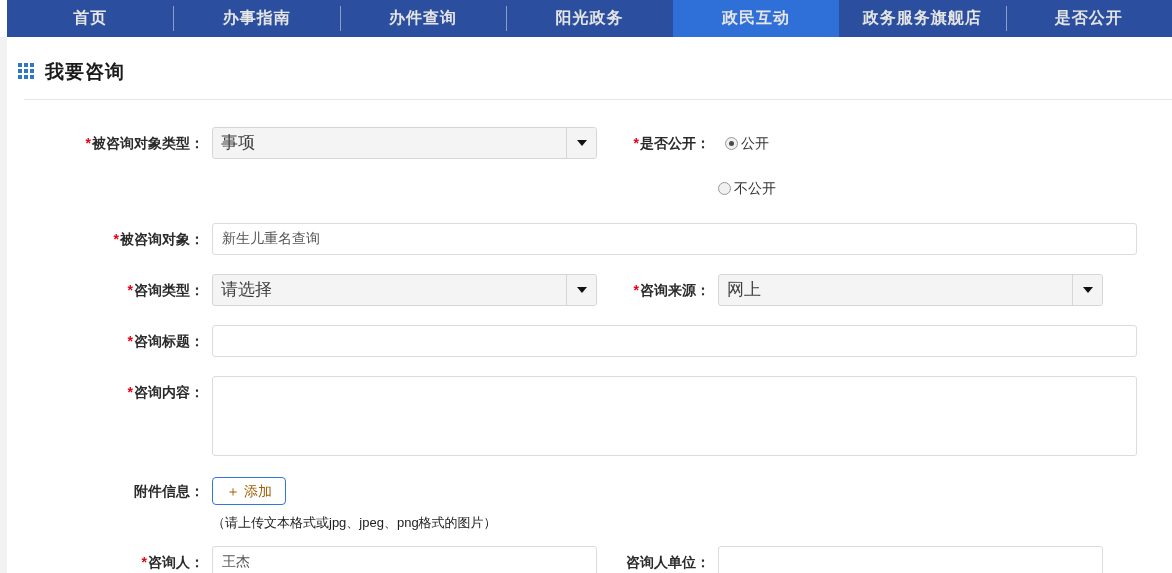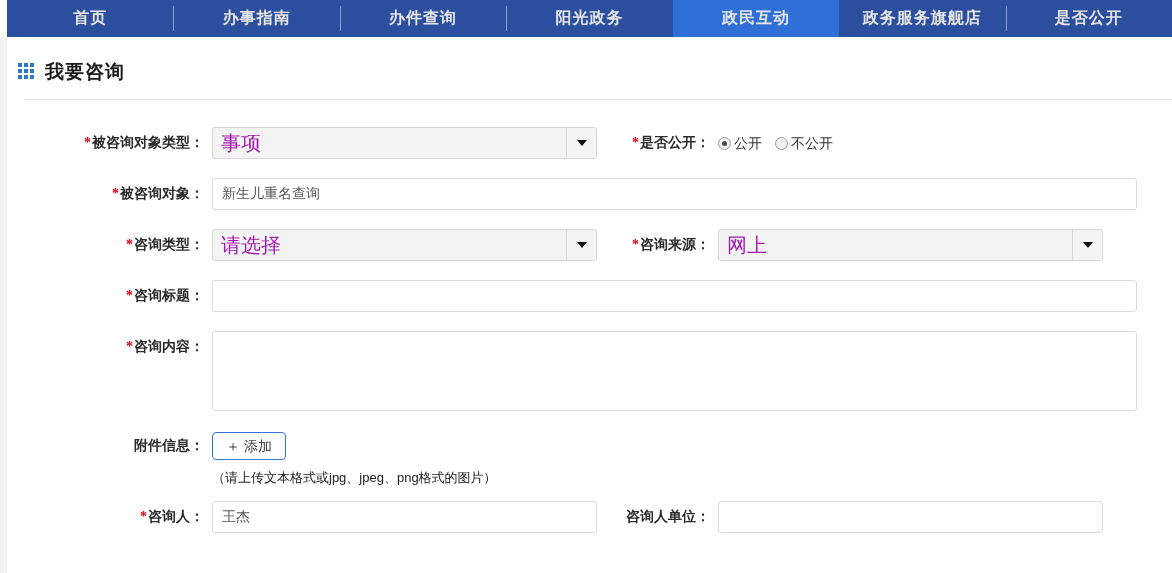--- a/index.html
+++ b/index.html
@@ -92,21 +92,20 @@
 
   .label {
     font-size: 14px;
     color: #2b2b2b;
     font-weight: bold;
     line-height: 32px;
     text-align: right;
     padding-right: 8px;
     white-space: nowrap;
     flex: none;
-    font-family: Liberation Serif, serif;
   }
   .label .req { color: #e60012; font-weight: bold; margin-right: 1px; }
   .lw-205 { width: 205px; }
   .lw-115 { width: 115px; }
 
   
   .tinput {
     height: 32px;
     border: 1px solid #dcdcdc;
     background: #ffffff;
@@ -140,22 +139,22 @@
     border: 1px solid #d6d6d6;
     border-radius: 3px;
     background: #f4f4f4;
     display: flex;
     align-items: stretch;
     cursor: pointer;
     overflow: hidden;
   }
   .sel .val {
     flex: 1;
-    font-size: 20px;
-    color: #a21caf;
+    font-size: 17px;
+    color: #404040;
     line-height: 30px;
     padding-left: 8px;
     white-space: nowrap;
     overflow: hidden;
   }
   .sel .arrow {
     width: 30px;
     border-left: 1px solid #d6d6d6;
     display: flex;
     align-items: center;
@@ -163,21 +162,21 @@
     background: #f4f4f4;
   }
   .caret {
     width: 0; height: 0;
     border-left: 5px solid transparent;
     border-right: 5px solid transparent;
     border-top: 6px solid #111;
   }
 
   
-  .radio-group { display: flex; align-items: center; line-height: 32px; gap: 13px; }
+  .radio-group { display: flex; align-items: center; line-height: 32px; gap: 13px; flex-direction: column; }
   .radio-item { display: flex; align-items: center; font-size: 14px; color: #333; cursor: pointer; }
   .rdo {
     width: 13px; height: 13px;
     border-radius: 50%;
     border: 1px solid #9a9a9a;
     background: #f0f0f0;
     margin-right: 3px;
     position: relative;
     flex: none;
   }
@@ -189,21 +188,21 @@
     border-radius: 50%;
     background: #4a4a4a;
   }
 
   
   .addbtn {
     height: 28px;
     border: 1px solid #2f78d8;
     border-radius: 4px;
     background: #ffffff;
-    color: #404040;
+    color: #a16207;
     font-size: 14px;
     padding: 0 13px;
     line-height: 26px;
     cursor: pointer;
     font-family: inherit;
     display: inline-block;
     margin-top: 2px;
   }
   .hint {
     font-size: 13px;

